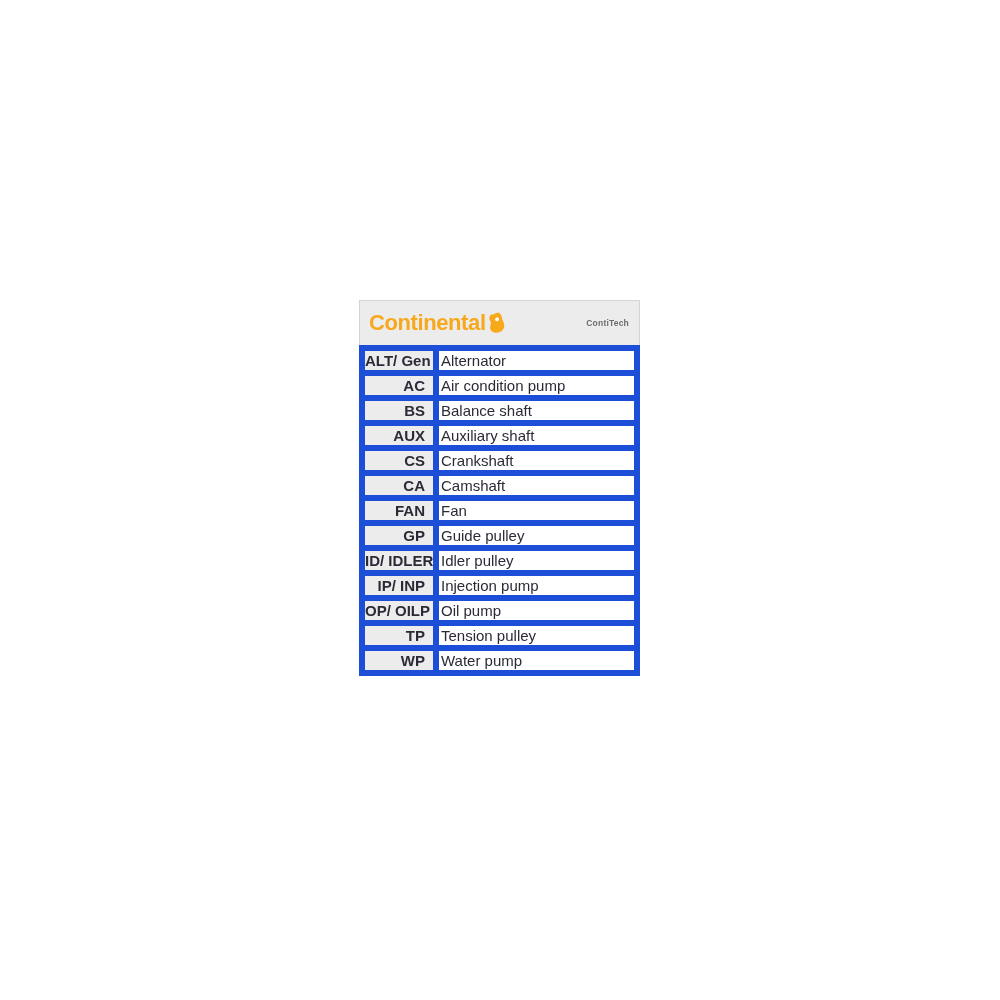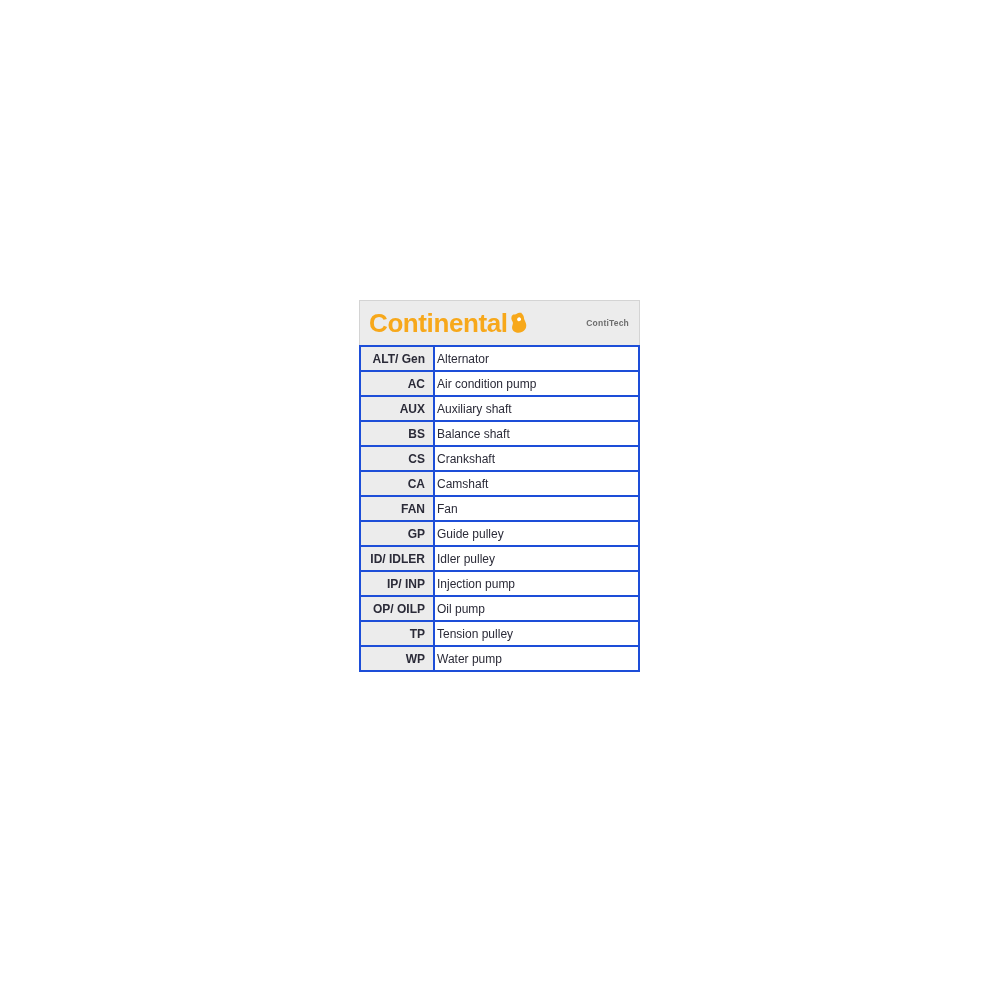--- a/index.html
+++ b/index.html
@@ -45,21 +45,21 @@
     position: absolute;
     left: 9px;
     top: 9px;
     display: flex;
     align-items: center;
     height: 26px;
   }
 
   .brand-wordmark {
     font-family: "Liberation Sans", sans-serif;
-    font-size: 26px;
+    font-size: 22px;
     font-weight: bold;
     color: #f7a81b;
     letter-spacing: -0.4px;
     line-height: 1;
   }
 
   .brand-horse {
     position: relative;
     width: 20px;
     height: 22px;
@@ -81,25 +81,25 @@
   }
 
   
   .legend-table {
     width: 100%;
     border-collapse: collapse;
     table-layout: fixed;
   }
 
   .legend-table td {
-    border: 2px solid #1d4ed8;
+    border: 6px solid #1d4ed8;
     height: 25px;
     padding: 0 0 0 9px;
     font-family: "Liberation Sans", sans-serif;
-    font-size: 12px;
+    font-size: 15px;
     color: #2b2b38;
     vertical-align: middle;
     box-sizing: border-box;
     white-space: nowrap;
     overflow: hidden;
   }
 
   .legend-table td.code {
     width: 74px;
     background: #ececec;
@@ -138,26 +138,26 @@
       <tbody>
         <tr>
           <td class="code">ALT/ Gen</td>
           <td class="desc">Alternator</td>
         </tr>
         <tr>
           <td class="code">AC</td>
           <td class="desc">Air condition pump</td>
         </tr>
         <tr>
+          <td class="code">BS</td>
+          <td class="desc">Balance shaft</td>
+        </tr>
+        <tr>
           <td class="code">AUX</td>
           <td class="desc">Auxiliary shaft</td>
-        </tr>
-        <tr>
-          <td class="code">BS</td>
-          <td class="desc">Balance shaft</td>
         </tr>
         <tr>
           <td class="code">CS</td>
           <td class="desc">Crankshaft</td>
         </tr>
         <tr>
           <td class="code">CA</td>
           <td class="desc">Camshaft</td>
         </tr>
         <tr>

